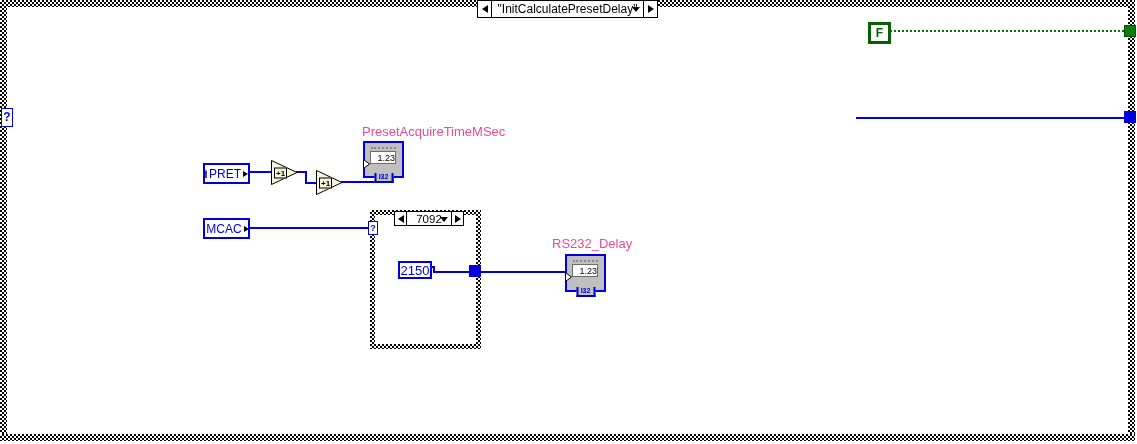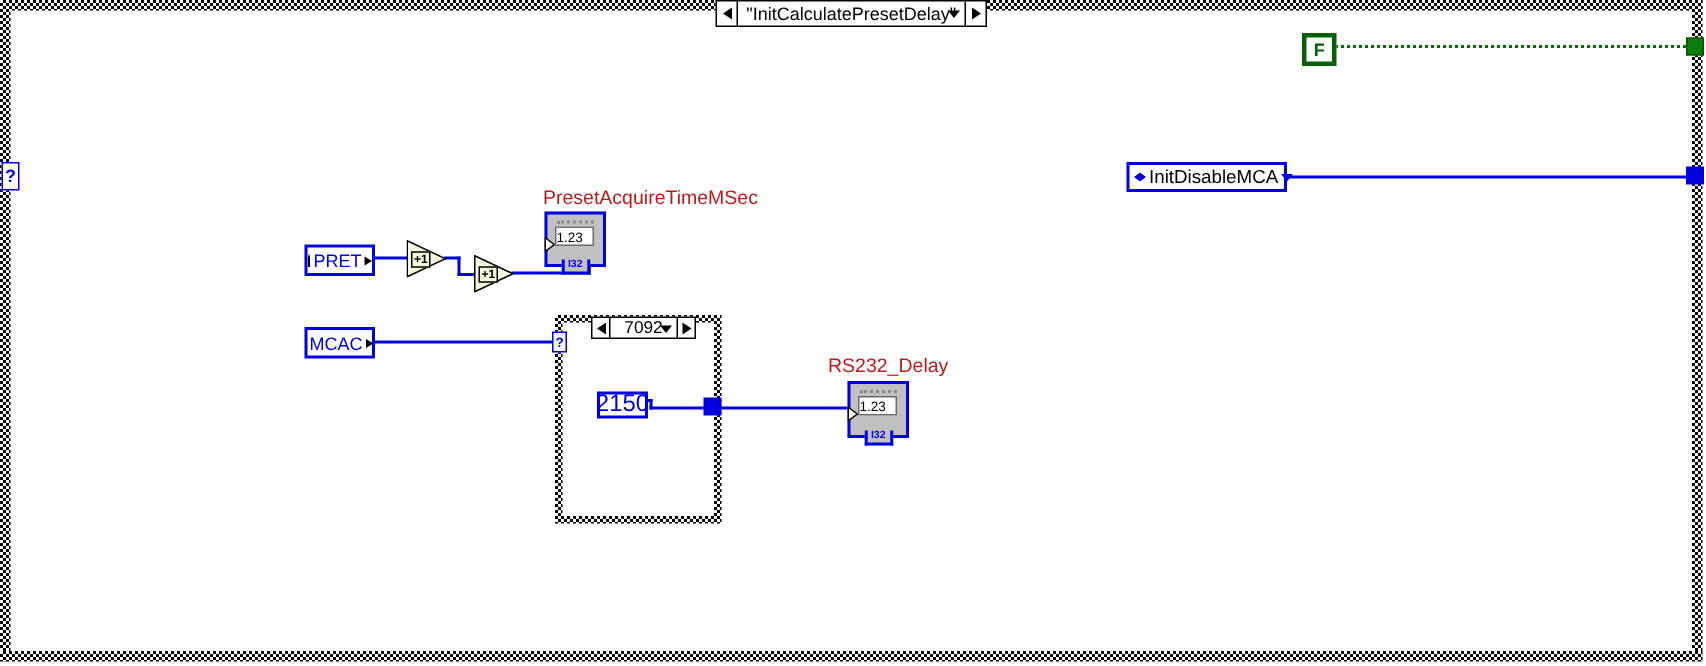--- a/index.html
+++ b/index.html
@@ -51,29 +51,29 @@
   .incr svg{position:absolute;left:0;top:0;}
   .incr .plus1{position:absolute;left:3px;top:50%;transform:translateY(-50%);
     border:1px solid #000;background:#f6f6de;font-size:8px;font-weight:bold;line-height:9px;
     padding:0 1px;color:#000;}
   
   .indicator{position:absolute;width:41px;height:37px;background:#c0c0c0;border:2px solid #0000dd;
              box-sizing:border-box;z-index:5;}
   .ind-arrow{position:absolute;left:-2px;top:50%;margin-top:-5px;}
   .ind-dots{position:absolute;left:6px;top:4px;width:25px;height:3px;border-top:2px dotted #8a8a8a;}
   .ind-value{position:absolute;left:5px;top:8px;width:26px;height:13px;background:#fff;
-             border:1px solid #6b6b6b;font-size:9px;line-height:13px;text-align:left;color:#000;
+             border:1px solid #6b6b6b;font-size:9px;line-height:13px;text-align:right;color:#000;
              box-sizing:border-box;}
   .ind-type{position:absolute;left:50%;transform:translateX(-50%);bottom:-7px;width:19px;height:10px;
             background:#c0c0c0;border:2px solid #0000dd;border-top:none;color:#0000dd;
             font-weight:bold;font-size:7px;line-height:8px;text-align:center;box-sizing:border-box;}
-  .node-label{position:absolute;font-size:13px;color:#b91c1c;white-space:nowrap;z-index:4;}
+  .node-label{position:absolute;font-size:13px;color:#ec4899;white-space:nowrap;z-index:4;}
   
   .num-const{position:absolute;border:2px solid #0000dd;background:#fff;color:#0000dd;
-             font-size:16px;display:flex;align-items:center;justify-content:center;
+             font-size:13px;display:flex;align-items:center;justify-content:center;
              box-sizing:border-box;z-index:6;}
   
   .enum{position:absolute;width:107px;height:20px;border:2px solid #0000dd;background:#fff;
         box-sizing:border-box;display:flex;align-items:center;gap:2px;padding:0 3px;z-index:5;}
   .enum .etext{flex:1;color:#000;font-size:12.5px;white-space:nowrap;}
   .enum-lr{display:inline-flex;align-items:center;gap:0;}
   .enum-lr .l{width:0;height:0;border-top:3px solid transparent;border-bottom:3px solid transparent;
               border-right:4px solid #0000dd;}
   .enum-lr .r{width:0;height:0;border-top:3px solid transparent;border-bottom:3px solid transparent;
               border-left:4px solid #0000dd;}
@@ -193,26 +193,18 @@
     <span class="ind-arrow">
       <svg width="7" height="10">
           <polygon points="0.5,0.5 0.5,9.5 6.5,5" fill="#fff" stroke="#000" stroke-width="1"></polygon>
         </svg>
     </span>
     <div class="ind-dots"></div>
     <div class="ind-value">1.23</div>
     <div class="ind-type">I32</div>
   </div>
 
-  <div class="enum" style="left:751px;top:108px">
-    <span class="enum-lr">
-      <span class="l"></span>
-        <span class="r"></span>
-    </span>
-    <span class="etext">InitDisableMCA</span>
-    <span class="tri-down blue"></span>
-  </div>
 
   <div class="boolf" style="left:868px;top:22px">
     <span>F</span>
   </div>
 
 </div>
 
 </body></html>

